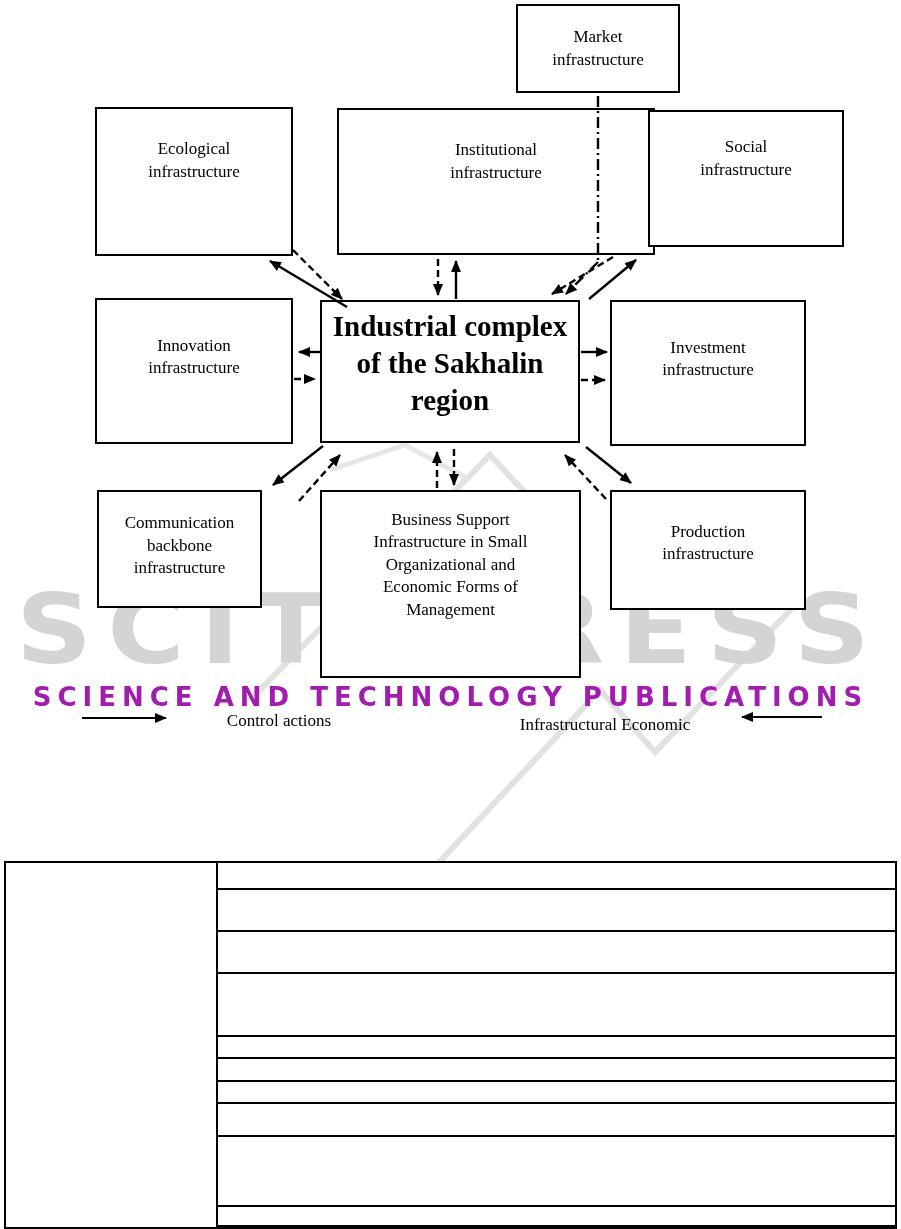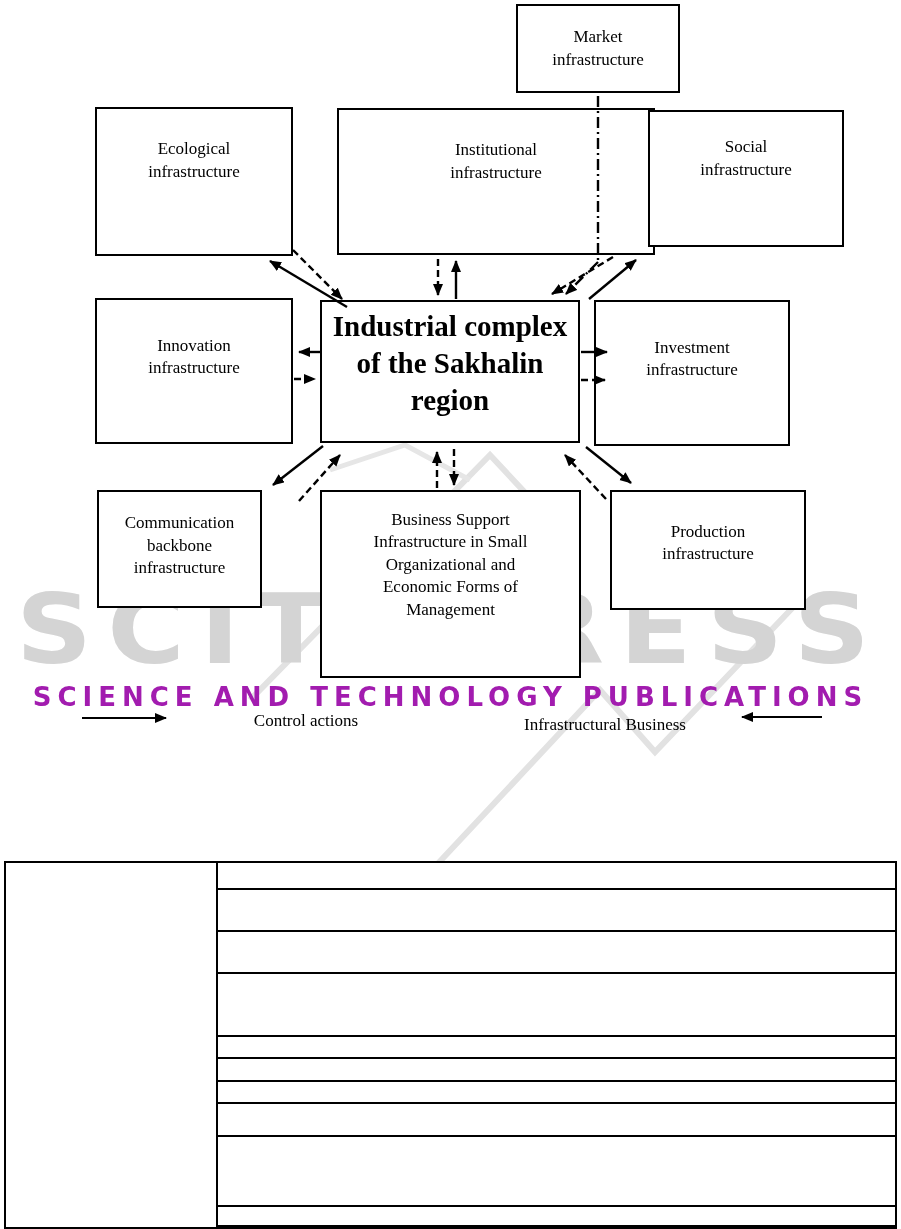--- a/index.html
+++ b/index.html
@@ -73,21 +73,21 @@
   <div class="node" style="left:610px; top:110px; width:196px; height:137px; padding-bottom:40px;margin-left:38px;">Social
 infrastructure</div>
 
   <div class="node" style="left:95px; top:298px; width:198px; height:146px; padding-bottom:28px;">Innovation
 infrastructure</div>
 
   <div class="node bold" style="left:320px; top:300px; width:260px; height:143px; padding-bottom:16px;">Industrial complex
 of the Sakhalin
 region</div>
 
-  <div class="node" style="left:594px; top:300px; width:196px; height:146px; padding-bottom:28px;">Investment
+  <div class="node" style="left:610px; top:300px; width:196px; height:146px; padding-bottom:28px;">Investment
 infrastructure</div>
 
   <div class="node" style="left:97px; top:490px; width:165px; height:118px; padding-bottom:6px;">Communication
 backbone
 infrastructure</div>
 
   <div class="node" style="left:320px; top:490px; width:261px; height:188px; padding-bottom:38px;">Business Support
 Infrastructure in Small
 Organizational and
 Economic Forms of
@@ -129,22 +129,22 @@
       <line x1="454" y1="449" x2="454" y2="485" stroke-dasharray="7 4" marker-end="url(#ah)"></line>
 
       <line x1="586" y1="447" x2="631" y2="483" marker-end="url(#ah)"></line>
       <line x1="606" y1="499" x2="565" y2="455" stroke-dasharray="7 4" marker-end="url(#ah)"></line>
 
       <line x1="82" y1="718" x2="166" y2="718" stroke-width="2" marker-end="url(#ah)"></line>
       <line x1="822" y1="717" x2="742" y2="717" stroke-width="2" marker-end="url(#ah)"></line>
     </g>
   </svg>
 
-  <div class="legend-label" style="left:216px; top:711px; width:180px;">Control actions</div>
-  <div class="legend-label" style="left:500px; top:715px; width:210px;">Infrastructural Business</div>
+  <div class="legend-label" style="left:189px; top:711px; width:180px;">Control actions</div>
+  <div class="legend-label" style="left:500px; top:715px; width:210px;">Infrastructural Economic</div>
 
   <div class="ptable">
     <div class="t-left"></div>
     <div class="t-right">
       <div class="t-row" style="height:25px;"></div>
       <div class="t-row" style="height:40px;"></div>
       <div class="t-row" style="height:40px;"></div>
       <div class="t-row" style="height:61px;"></div>
       <div class="t-row" style="height:20px;"></div>
       <div class="t-row" style="height:21px;"></div>

